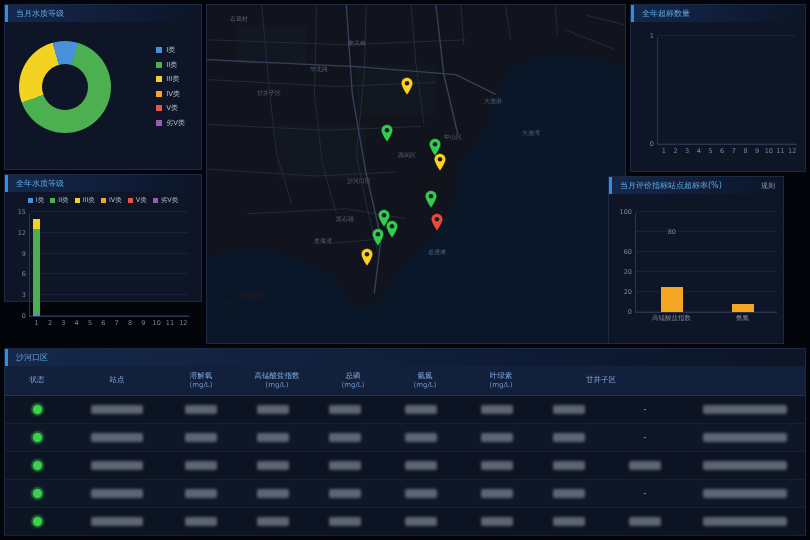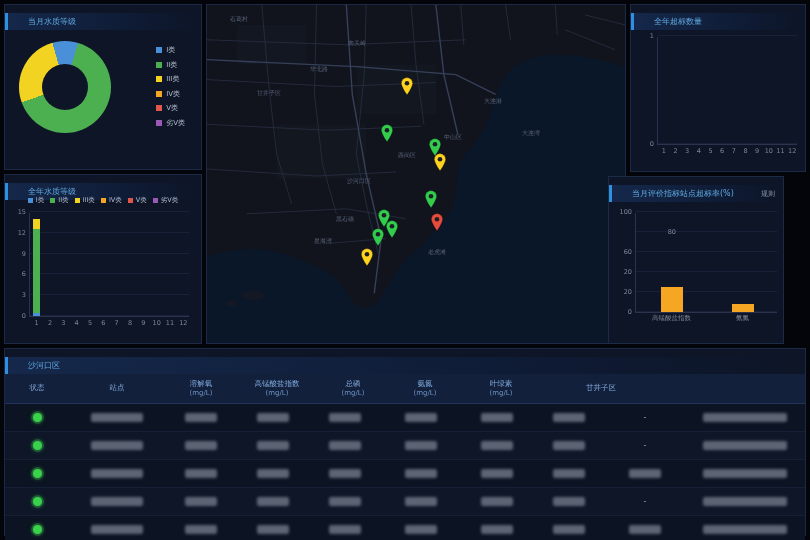--- a/index.html
+++ b/index.html
@@ -4,24 +4,23 @@
 <style>
   * { box-sizing: border-box; margin: 0; padding: 0; }
   html,body { width: 810px; height: 540px; }
   body {
     position: relative; background: #03050a; overflow: hidden;
     font-family: "DejaVu Sans", "Liberation Sans", sans-serif;
   }
   .panel { position: absolute; background: #0d1526; border: 1px solid #1d2a45; }
   .panel-header {
     display: flex; justify-content: space-between; align-items: center;
-    height: 17px; padding: 0 8px 0 20px; font-size: 8px; color: #5fa8e0;
+    height: 17px; padding: 0 8px 0 8px; font-size: 8px; color: #5fa8e0;
     background: linear-gradient(90deg, #15284b 0%, #0e1a33 70%, #0d1526 100%);
     border-left: 3px solid #2f8fe0;
-    margin-top: 8px;
   }
   .corner-label { color: #8a93a8; font-size: 7px; }
 
   
   .donut { position: absolute; left: 14px; top: 36px; width: 92px; height: 92px; border-radius: 50%; }
   .donut::after { content: ""; position: absolute; inset: 23px; border-radius: 50%; background: #0d1526; }
   .donut-legend { position: absolute; right: 16px; top: 40px; display: flex; flex-direction: column; gap: 4.5px; }
   .legend-item { display: flex; align-items: center; gap: 4px; font-size: 7px; color: #b4bdd0; }
   .swatch { width: 6px; height: 6px; display: inline-block; flex: 0 0 auto; }
   .legend-row { position: absolute; left: 0; right: 0; top: 21px; display: flex; justify-content: center; gap: 6px; }
@@ -82,21 +81,21 @@
         <span class="swatch" style="background: rgb(226, 87, 76);"></span>
         <span>V类</span>
       </div>
       <div class="legend-item">
         <span class="swatch" style="background: rgb(155, 89, 182);"></span>
         <span>劣V类</span>
       </div>
     </div>
 </div>
 
-<div class="panel" id="panel-yearbar" style="left:4px;top:174px;width:198px;height:170px">
+<div class="panel" id="panel-yearbar" style="left:4px;top:174px;width:198px;height:128px">
   <div class="panel-header">
     <span>全年水质等级</span>
   </div>
   <div class="legend-row" id="yearbar-legend">
       <div class="legend-item">
         <span class="swatch" style="background: rgb(74, 144, 217);"></span>
         <span>I类</span>
       </div>
       <div class="legend-item">
         <span class="swatch" style="background: rgb(76, 175, 80);"></span>

